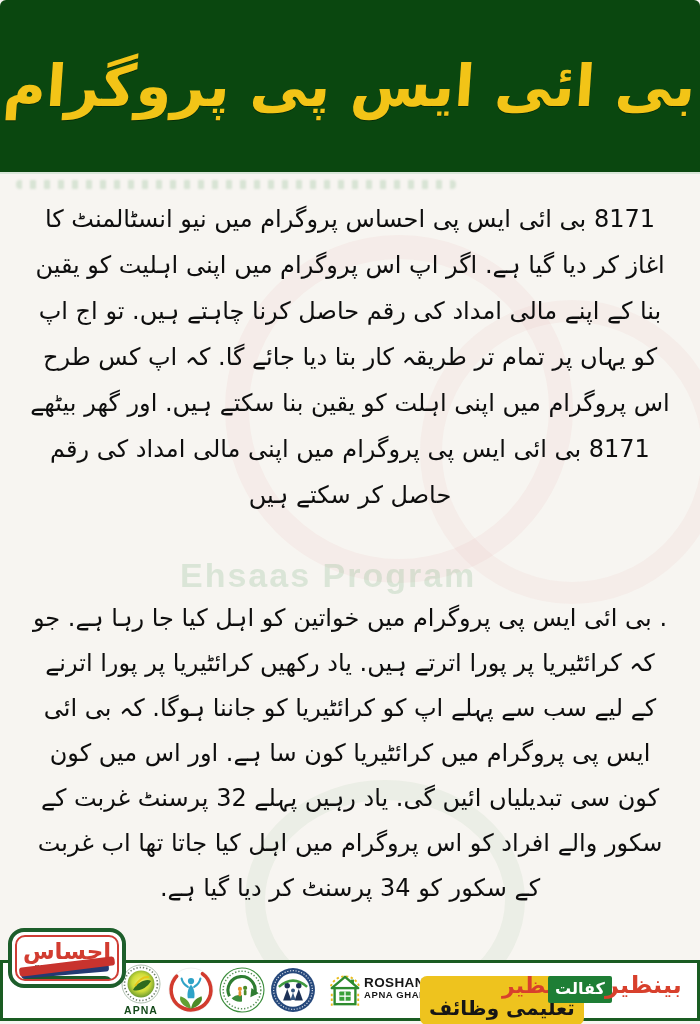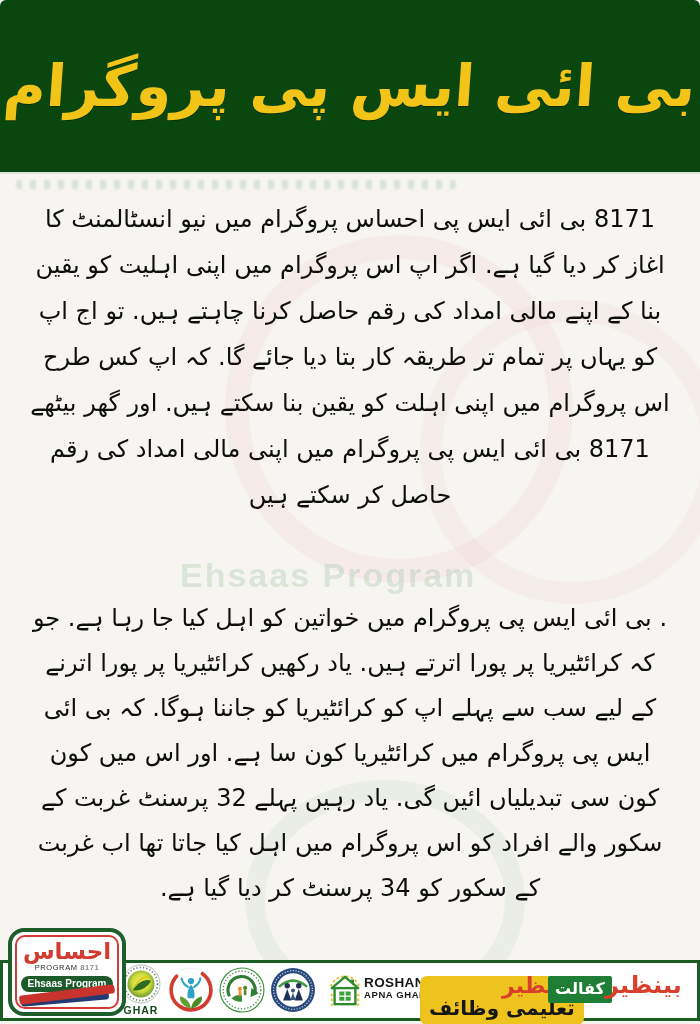--- a/index.html
+++ b/index.html
@@ -51,21 +51,21 @@
   .badge{direction:rtl;font-weight:bold;box-sizing:border-box;white-space:nowrap;}
   .badge-yellow{left:417px;top:13px;background:#eec31e;color:#161616;font-size:20px;
                 padding:20px 9px 5px;border-radius:7px;}
   .benazir{direction:rtl;color:#d8402c;font-weight:bold;white-space:nowrap;}
   .benazir-1{left:499px;top:10px;font-size:22px;}
   .badge-green{left:545px;top:13px;background:#1e7e35;color:#ffffff;font-size:16px;
                padding:3px 7px 5px;border-radius:2px;}
   .benazir-2{left:602px;top:8px;font-size:24px;}
 
   
-  .ehsaas-box{position:absolute;left:8px;top:928px;width:118px;height:88px;background:#ffffff;
+  .ehsaas-box{position:absolute;left:8px;top:928px;width:118px;height:60px;background:#ffffff;
               border:4px solid #1d5e2b;border-radius:16px;box-sizing:border-box;z-index:4;}
   .ehsaas-inner{position:absolute;inset:3px;border:2px solid #cf3d35;border-radius:10px;
                 text-align:center;overflow:hidden;}
   .ehsaas-urdu{direction:rtl;color:#d23c30;font-size:23px;font-weight:bold;line-height:1.0;
                margin-top:3px;}
   .ehsaas-prog{font-family:"Liberation Sans",sans-serif;font-size:7.5px;letter-spacing:.6px;
                margin-top:0;}
   .ehsaas-prog .pl{color:#2b2b2b;font-weight:normal;}
   .ehsaas-prog .pn{color:#8a8a8a;font-weight:bold;margin-top:13px;}
   .ehsaas-pill{display:inline-block;margin-top:3px;background:#1d5a2a;color:#ffffff;
@@ -103,21 +103,21 @@
             <stop offset="55%" stop-color="#cddc39"></stop>
             <stop offset="100%" stop-color="#558b2f"></stop>
           </radialGradient>
         </defs>
         <circle cx="20" cy="20" r="19" fill="#ffffff" stroke="#9ab09a" stroke-width="0.8"></circle>
         <circle cx="20" cy="20" r="16.5" fill="none" stroke="#6a7a6a" stroke-width="1.6" stroke-dasharray="1.3 2"></circle>
         <circle cx="20" cy="20" r="13.5" fill="url(#gbisp)"></circle>
         <path d="M12,26 C16,18 26,14 30,17 C26,24 18,28 12,26 Z" fill="#2e6b1e"></path>
         <path d="M14,22 Q20,12 28,13" stroke="#e6c619" stroke-width="2" fill="none"></path>
       </svg>
-      <span class="bisp-label">GHAR</span>
+      <span class="bisp-label">APNA</span>
     </div>
 
     <div class="bar-item lg-2">
       <svg width="46" height="46" viewBox="0 0 44 44">
         <circle cx="22" cy="22" r="21" fill="#ffffff" stroke="#e5e5e5" stroke-width="0.6"></circle>
         <circle cx="22" cy="22" r="19" fill="none" stroke="#d23b2e" stroke-width="3.4" stroke-dasharray="92 28" transform="rotate(-55 22 22)" stroke-linecap="round"></circle>
         <path d="M22,40 C14,38 10,32 12,28 C18,30 21,34 22,40 Z" fill="#62a033"></path>
         <path d="M22,40 C30,38 34,32 32,28 C26,30 23,34 22,40 Z" fill="#4c8b28"></path>
         <circle cx="22" cy="13.5" r="3" fill="#2fa3c7"></circle>
         <path d="M22,17 C19,20 18,26 19,30 L25,30 C26,26 25,20 22,17 Z" fill="#2fa3c7"></path>

